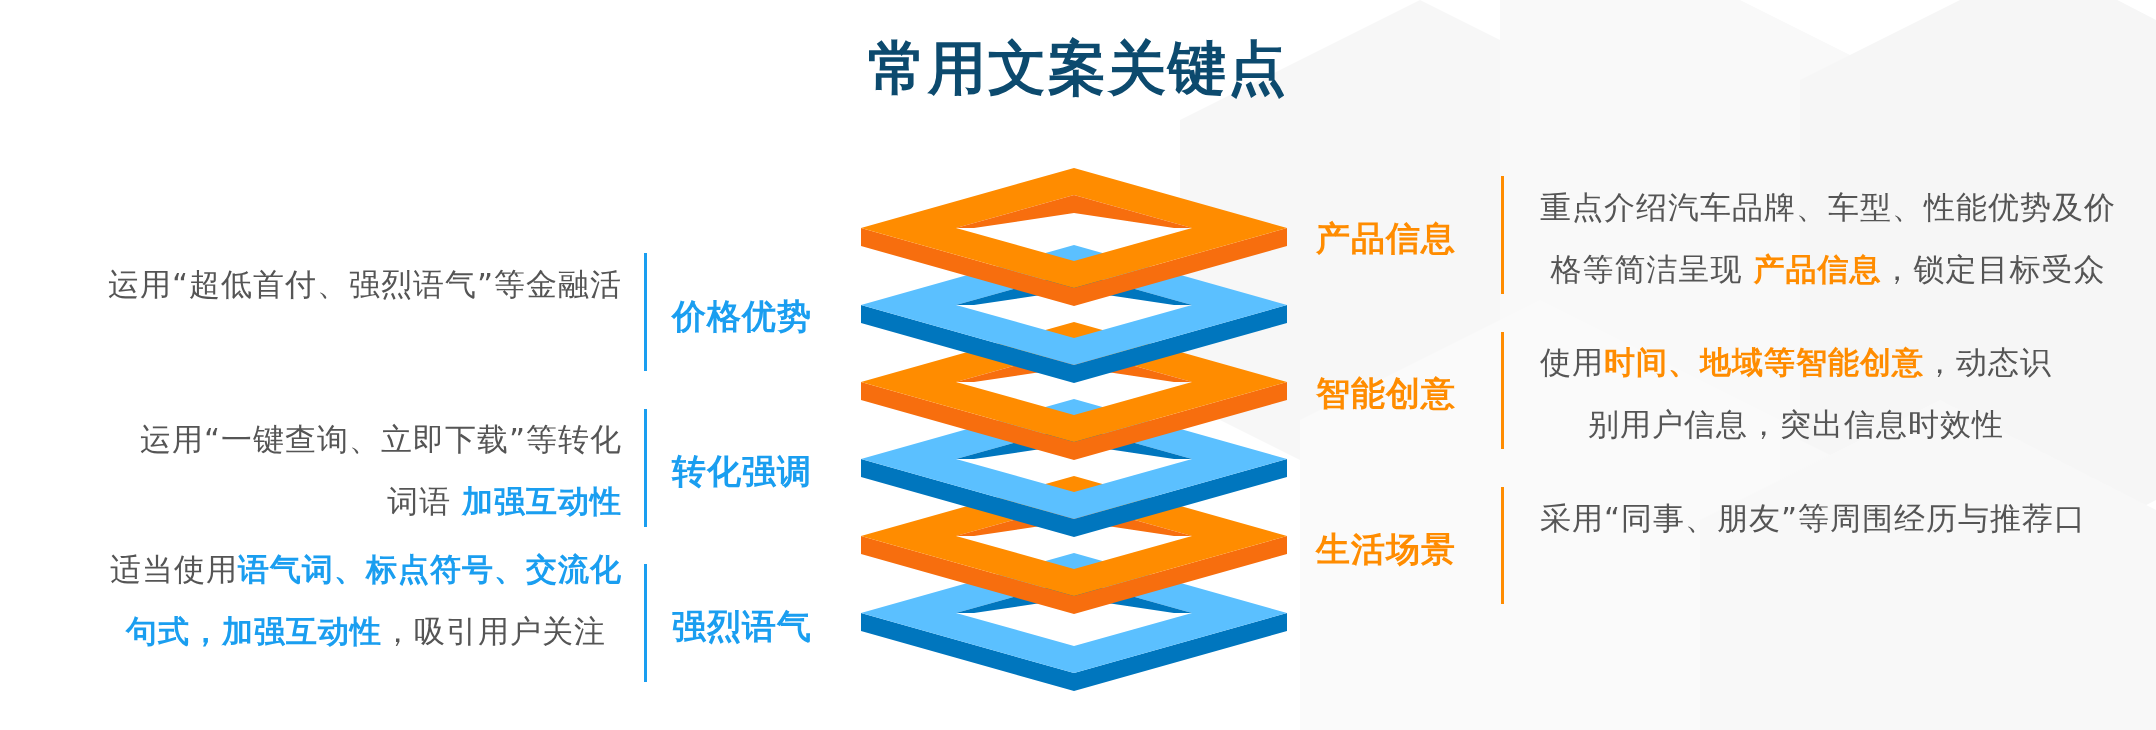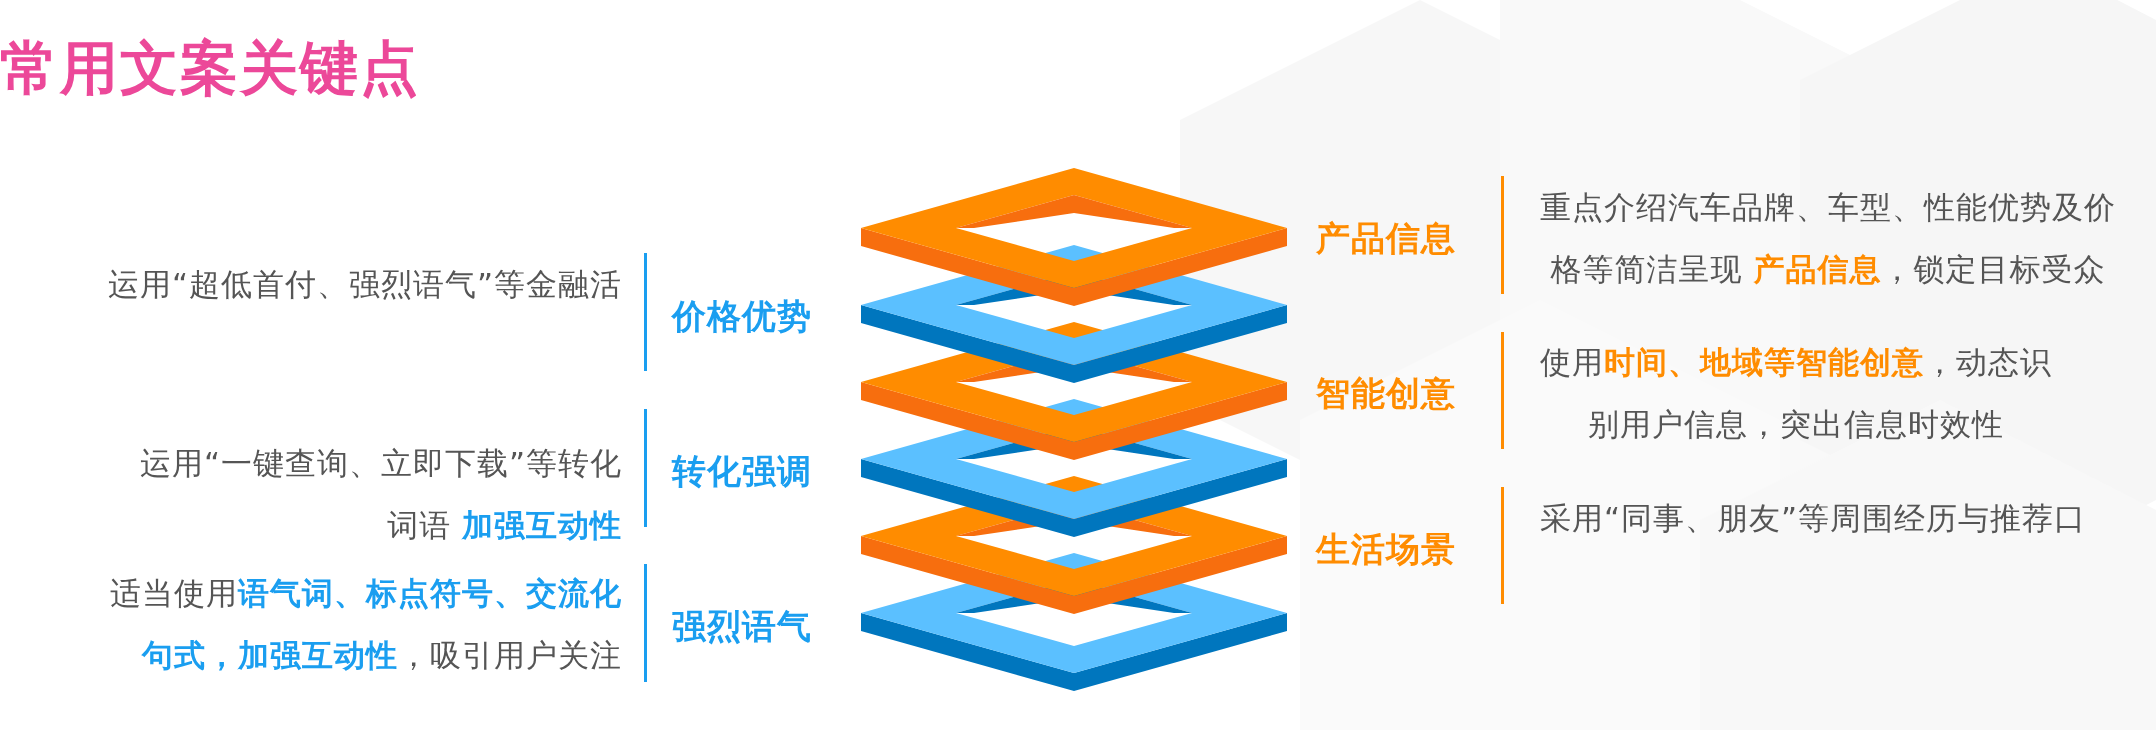--- a/index.html
+++ b/index.html
@@ -1,20 +1,20 @@
 <!DOCTYPE html>
 <html><head>
 <meta charset="utf-8">
 <style>
   html,body{margin:0;padding:0;}
   body{width:2156px;height:730px;position:relative;overflow:hidden;background:#ffffff;
        font-family:"DejaVu Sans","Liberation Sans",sans-serif;}
   .bg{position:absolute;left:0;top:0;width:2156px;height:730px;}
-  .title{position:absolute;left:0;width:2156px;top:28px;
-         font-size:58px;font-weight:bold;color:#ec4899;letter-spacing:2px;line-height:80px;}
+  .title{position:absolute;left:0;width:2156px;top:28px;text-align:center;
+         font-size:58px;font-weight:bold;color:#0c4a6e;letter-spacing:2px;line-height:80px;}
   .stack{position:absolute;left:0;top:0;}
   .divider{position:absolute;width:3px;}
   .divider.blue{background:#1a9ef0;}
   .divider.orange{background:#ff8c00;}
   .label{position:absolute;font-size:34px;font-weight:bold;line-height:40px;white-space:nowrap;letter-spacing:1px;}
   .label.blue{color:#1a9ef0;}
   .label.orange{color:#ff8c00;}
   .desc{position:absolute;font-size:31px;line-height:62px;color:#555555;white-space:nowrap;letter-spacing:1px;}
   .desc.left{text-align:right;}
   .desc.right{text-align:center;}
@@ -70,30 +70,30 @@
 
 <div>
   <div class="desc left" style="right:1534px;top:253px;">
     <div>运用“超低首付、强烈语气”等金融活</div>
   </div>
   <div class="divider blue" style="left:644px;top:253px;height:118px;"></div>
   <div class="label blue" style="left:672px;top:296px;">价格优势</div>
 </div>
 
 <div>
-  <div class="desc left" style="right:1534px;top:432px;">
+  <div class="desc left" style="right:1534px;top:408px;">
     <div>运用“一键查询、立即下载”等转化</div>
     <div><span>词语 </span><span class="hl-blue">加强互动性</span></div>
   </div>
   <div class="divider blue" style="left:644px;top:409px;height:118px;"></div>
   <div class="label blue" style="left:672px;top:451px;">转化强调</div>
 </div>
 
 <div>
-  <div class="desc left" style="right:1534px;top:562px;">
+  <div class="desc left" style="right:1534px;top:538px;text-align:center;">
     <div><span>适当使用</span><span class="hl-blue">语气词、标点符号、交流化</span></div>
     <div><span class="hl-blue">句式，加强互动性</span><span>，吸引用户关注</span></div>
   </div>
   <div class="divider blue" style="left:644px;top:564px;height:118px;"></div>
   <div class="label blue" style="left:672px;top:606px;">强烈语气</div>
 </div>
 
 <div>
   <div class="label orange" style="left:1316px;top:218px;">产品信息</div>
   <div class="divider orange" style="left:1501px;top:176px;height:118px;"></div>

